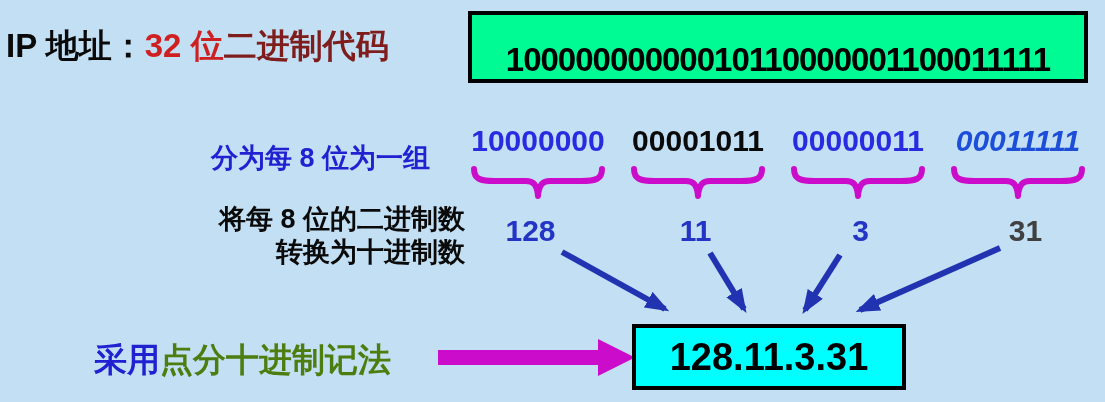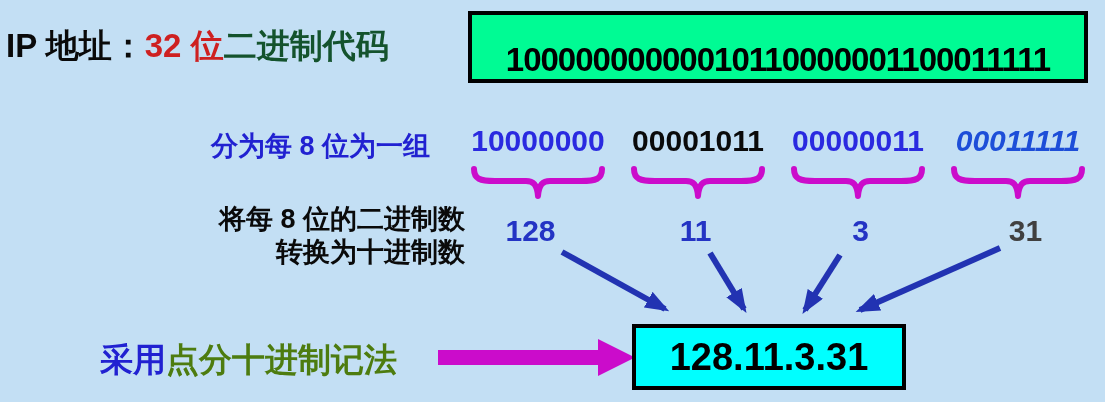--- a/index.html
+++ b/index.html
@@ -30,21 +30,21 @@
     border: 4px solid #000;
     display: flex; align-items: flex-end; justify-content: center;
     font-size: 33px;
     letter-spacing: -1px;
     color: #000;
     white-space: nowrap;
   }
 
   
   .group-label {
-    left: 100px; top: 128px;
+    left: 100px; top: 140px;
     width: 330px;
     text-align: right;
     font-size: 27px;
     white-space: nowrap;
   }
   .flex-row {
     left: 468px;
     width: 620px;
     display: flex;
     justify-content: space-between;
@@ -103,21 +103,21 @@
     white-space: nowrap;
     text-align: right;
   }
 </style>
 </head>
 <body>
 
 <div class="canvas" style="background-color: rgb(195, 223, 244);">
 
   <div class="abs ip-title">
-    <span style="color: rgb(10, 10, 10);">IP 地址：</span><span style="color: rgb(206, 32, 32);">32 位</span><span style="color: #14532d;">二进制代码</span>
+    <span style="color: rgb(10, 10, 10);">IP 地址：</span><span style="color: rgb(206, 32, 32);">32 位</span><span style="color: #7f1d1d;">二进制代码</span>
   </div>
 
   <div class="abs binary-box" style="background-color: rgb(0, 251, 148);">
     <span>10000000000010110000001100011111</span>
   </div>
 
   <div class="abs group-label" style="color: rgb(33, 33, 209);">分为每 8 位为一组</div>
 
   <div class="abs flex-row groups-row">
     <span class="bit-group" style="color: rgb(42, 42, 224);">10000000</span>
@@ -159,21 +159,21 @@
         <path d="M0,0 L4,1.5 L0,3 z" style="fill: rgb(34, 51, 178);"></path>
       </marker>
     </defs>
     <line x1="562" y1="252" x2="665" y2="309" stroke-width="6" marker-end="url(#bluehead)" style="stroke: rgb(34, 51, 178);"></line>
     <line x1="710" y1="253" x2="744" y2="309" stroke-width="6" marker-end="url(#bluehead)" style="stroke: rgb(34, 51, 178);"></line>
     <line x1="840" y1="255" x2="805" y2="310" stroke-width="6" marker-end="url(#bluehead)" style="stroke: rgb(34, 51, 178);"></line>
     <line x1="1000" y1="248" x2="860" y2="310" stroke-width="6" marker-end="url(#bluehead)" style="stroke: rgb(34, 51, 178);"></line>
   </svg>
 
   <div class="abs notation-label">
-    <span style="color: rgb(33, 33, 209); margin-left: 6px;">采用</span><span style="color: #4d7c0f;">点分十进制记法</span>
+    <span style="color: rgb(33, 33, 209);">采用</span><span style="color: #4d7c0f;">点分十进制记法</span>
   </div>
 
   <svg class="abs magenta-arrow-svg" viewBox="0 0 200 45">
     <rect x="0" y="15" width="161" height="15" style="fill: rgb(203, 12, 203);"></rect>
     <polygon points="160,4 197,22.5 160,41" style="fill: rgb(203, 12, 203);"></polygon>
   </svg>
 
   <div class="abs result-box" style="background-color: rgb(0, 255, 255);">
     <span>128.11.3.31</span>
   </div>

